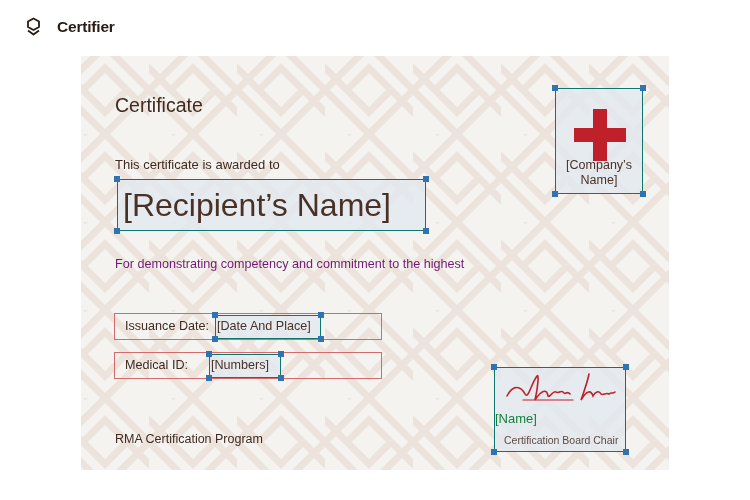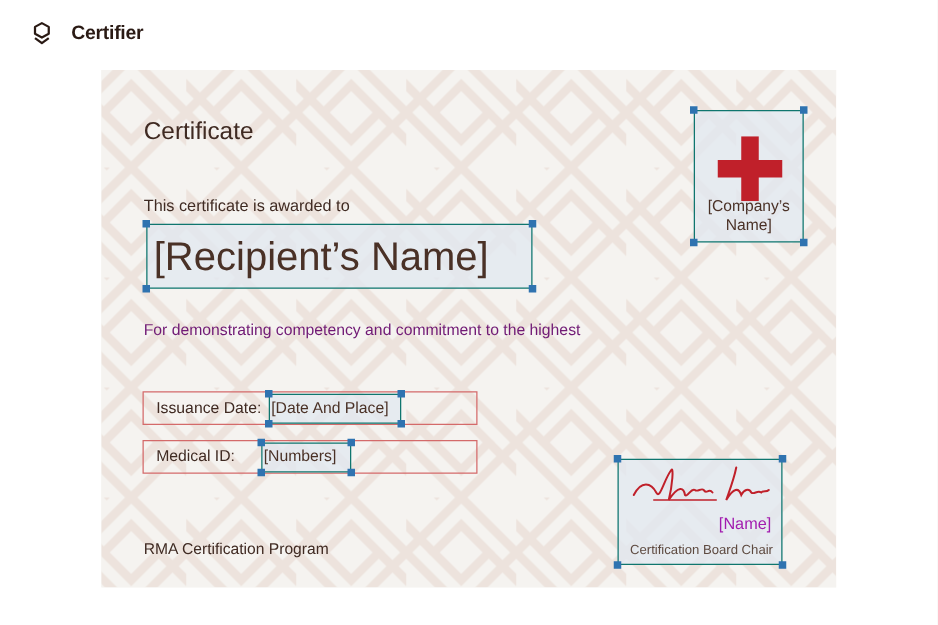--- a/index.html
+++ b/index.html
@@ -36,21 +36,21 @@
   .field-label { position: absolute; left: 10px; top: 5px; font-size: 12.6px; color: #3f2a22; white-space: nowrap; }
   .field-val { position: absolute; top: 1px; height: 22px; }
   .field-val span { position: absolute; left: 1px; top: 3px; font-size: 12.6px; color: #4a3126; white-space: nowrap; }
 
   .logo { left: 474px; top: 32px; width: 86px; height: 104px; }
   .cross { position: absolute; left: 18px; top: 20px; width: 52px; height: 52px; }
   .company { position: absolute; left: 0; top: 69px; width: 86px; text-align: center; font-size: 12.5px; line-height: 15px; color: #4a3126; }
 
   .sigbox { left: 413px; top: 311px; width: 130px; height: 83px; }
   .sig-svg { position: absolute; left: 8px; top: 2px; width: 118px; height: 38px; }
-  .signame { position: absolute; left: 12px; top: 43px; width: 110px; text-align: right; font-size: 13px; color: #a21caf; }
+  .signame { position: absolute; left: 0; top: 43px; width: 110px; text-align: left; font-size: 13px; color: #15803d; }
   .sigrole { position: absolute; left: 9px; top: 66px; font-size: 10.5px; color: #5e4a40; white-space: nowrap; }
 
   .program { left: 34px; top: 376px; font-size: 12.5px; color: #3f2a22; }
 </style>
 </head>
 <body>
 
 <div class="brand">
   <svg class="brand-icon" viewBox="0 0 15 20">
     <path d="M7.5 1.5 L13 4.5 V10 L7.5 13 L2 10 V4.5 Z" fill="none" stroke="#2a1a14" stroke-width="1.8" stroke-linejoin="round"></path>

